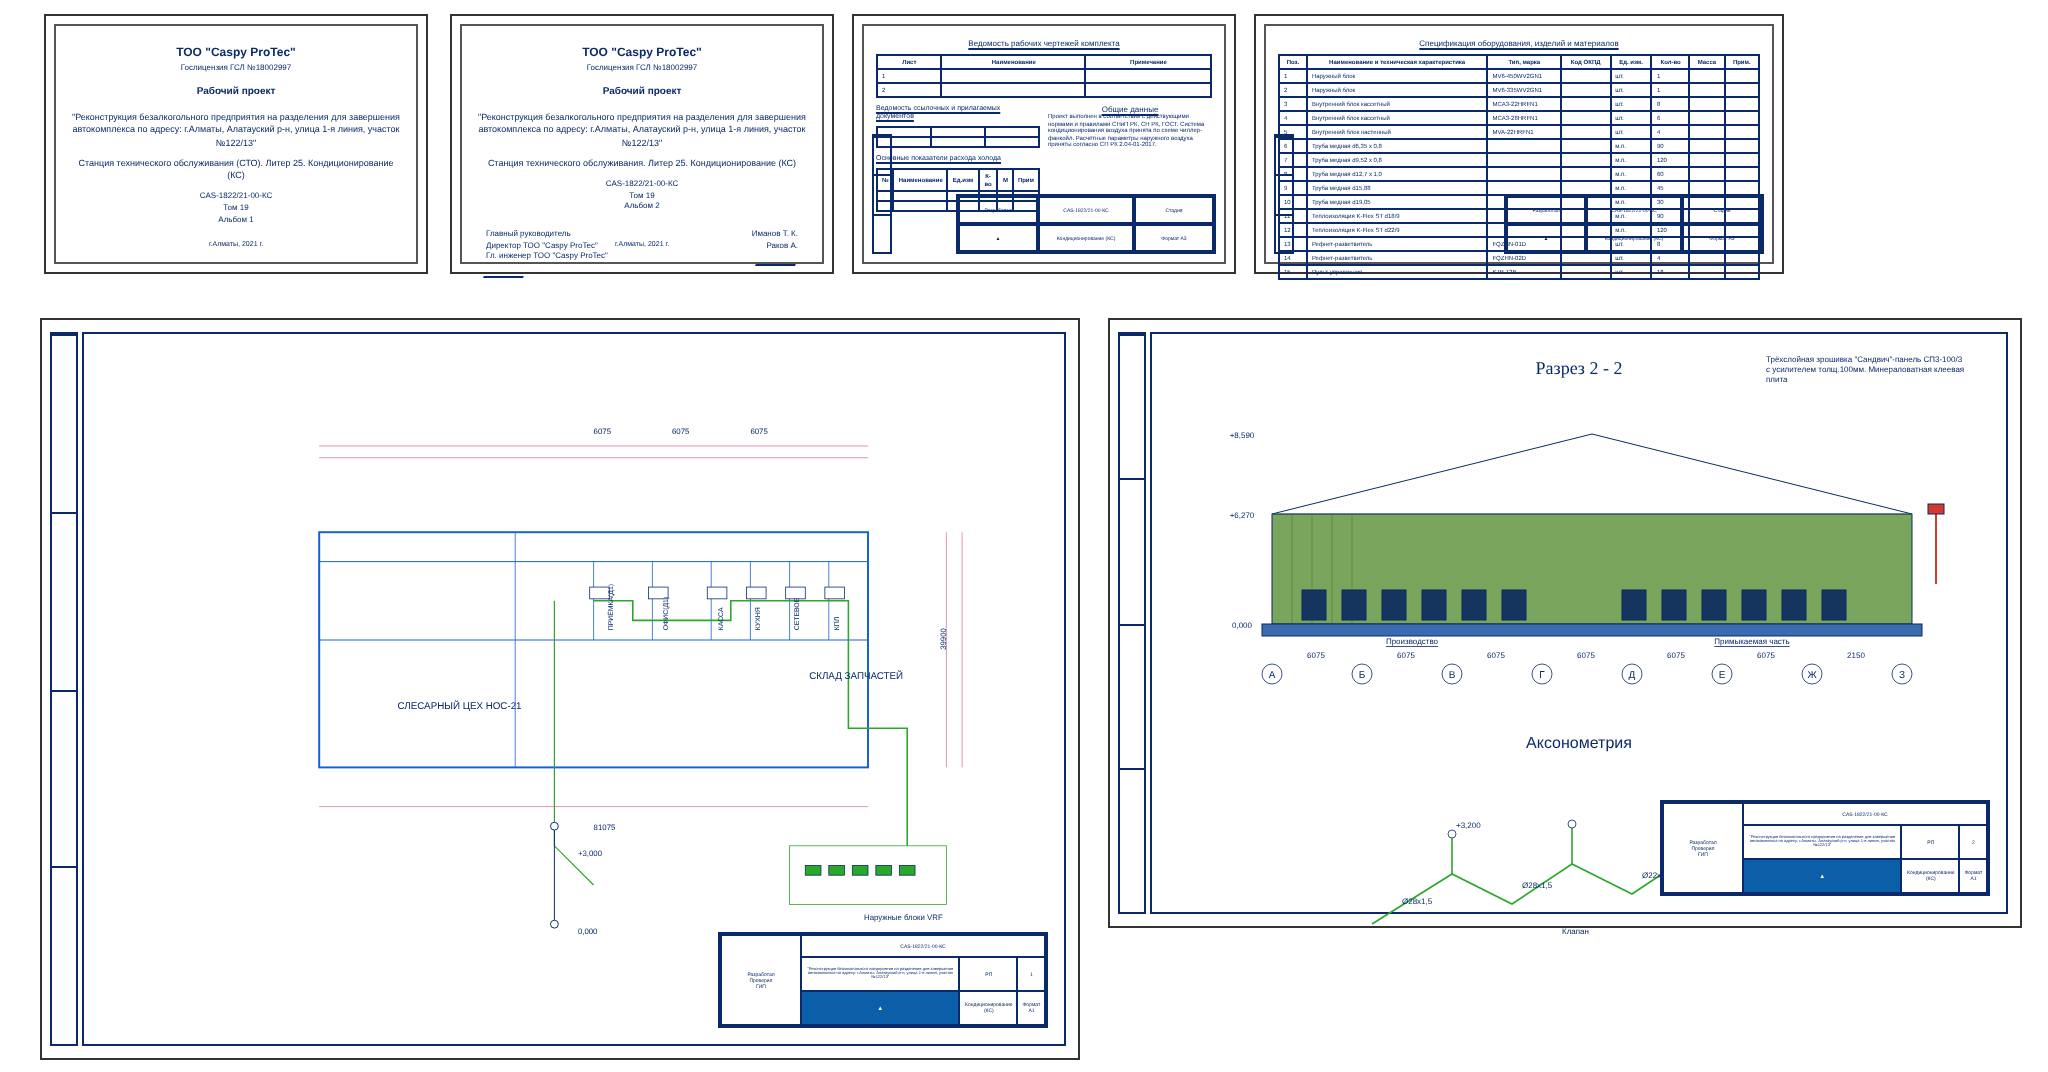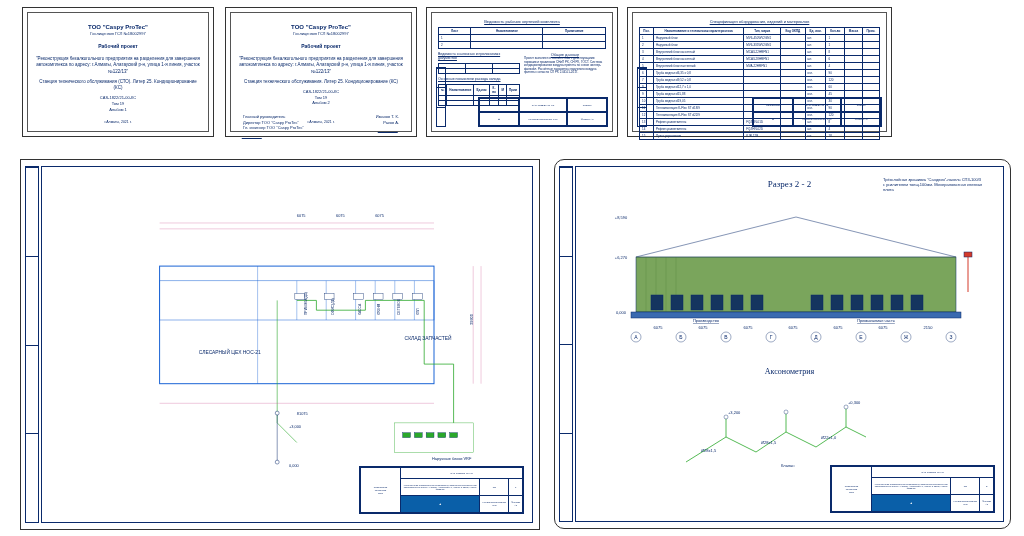--- a/index.html
+++ b/index.html
@@ -83,21 +83,21 @@
     width:165px; height:48px;
     border:0.5px solid #0a2a6b;
     background:#fff;
     font-size:3px; color:#0a2a6b;
   }
   .tb-big table { border-collapse: collapse; width:100%; height:100%;}
   .tb-big td { border: 0.3px solid #0a2a6b; padding:1px; text-align:center; font-size:2.5px;}
   .tb-big .logo-cell { background: #0a5fa8; color:#fff; font-size:3px;}
 
   .section-title { font-size: 9px; text-align:center; color:#0a2a6b; font-family: serif;}
-  .axo-title { font-size: 8px; text-align:center; color:#0a2a6b; font-family: Liberation Serif, serif;}
+  .axo-title { font-size: 8px; text-align:center; color:#0a2a6b; font-family: Liberation Sans, sans-serif;}
 
 </style>
 </head>
 <body>
 
 <div class="sheet title-sheet" style="left:22px; top:7px;">
   <div class="inner-frame">
     <div class="content">
       <div class="company">ТОО "Caspy ProTec"</div>
       <div class="license">Гослицензия ГСЛ №18002997</div>
@@ -525,21 +525,21 @@
               <td class="logo-cell">▲</td>
               <td>Кондиционирование (КС)</td>
               <td>Формат A1</td>
             </tr>
       </tbody>
         </table>
     </div>
   </div>
 </div>
 
-<div class="sheet big-sheet" style="left:554px; top:159px; width:457px; height:370px;border-radius:10px;">
+<div class="sheet big-sheet" style="left:554px; top:159px; width:457px; height:305px;">
   <div class="left-binding">
       <div></div>
       <div></div>
       <div></div>
       <div></div>
     </div>
   <div class="inner-frame">
     <div class="section-title" style="position:absolute; top:12px; left:0; right:0;">Разрез 2 - 2</div>
     <div style="position:absolute; top:10px; right:20px; width:100px; font-size:4px; color:#0a2a6b; text-align:left">Трёхслойная зрошивка "Сандвич"-панель СП3-100/3 с усилителем толщ.100мм. Минераловатная клеевая плита</div>
     <svg class="section-svg" style="top:30px; left:20px" width="400" height="150" viewBox="0 0 400 150">

